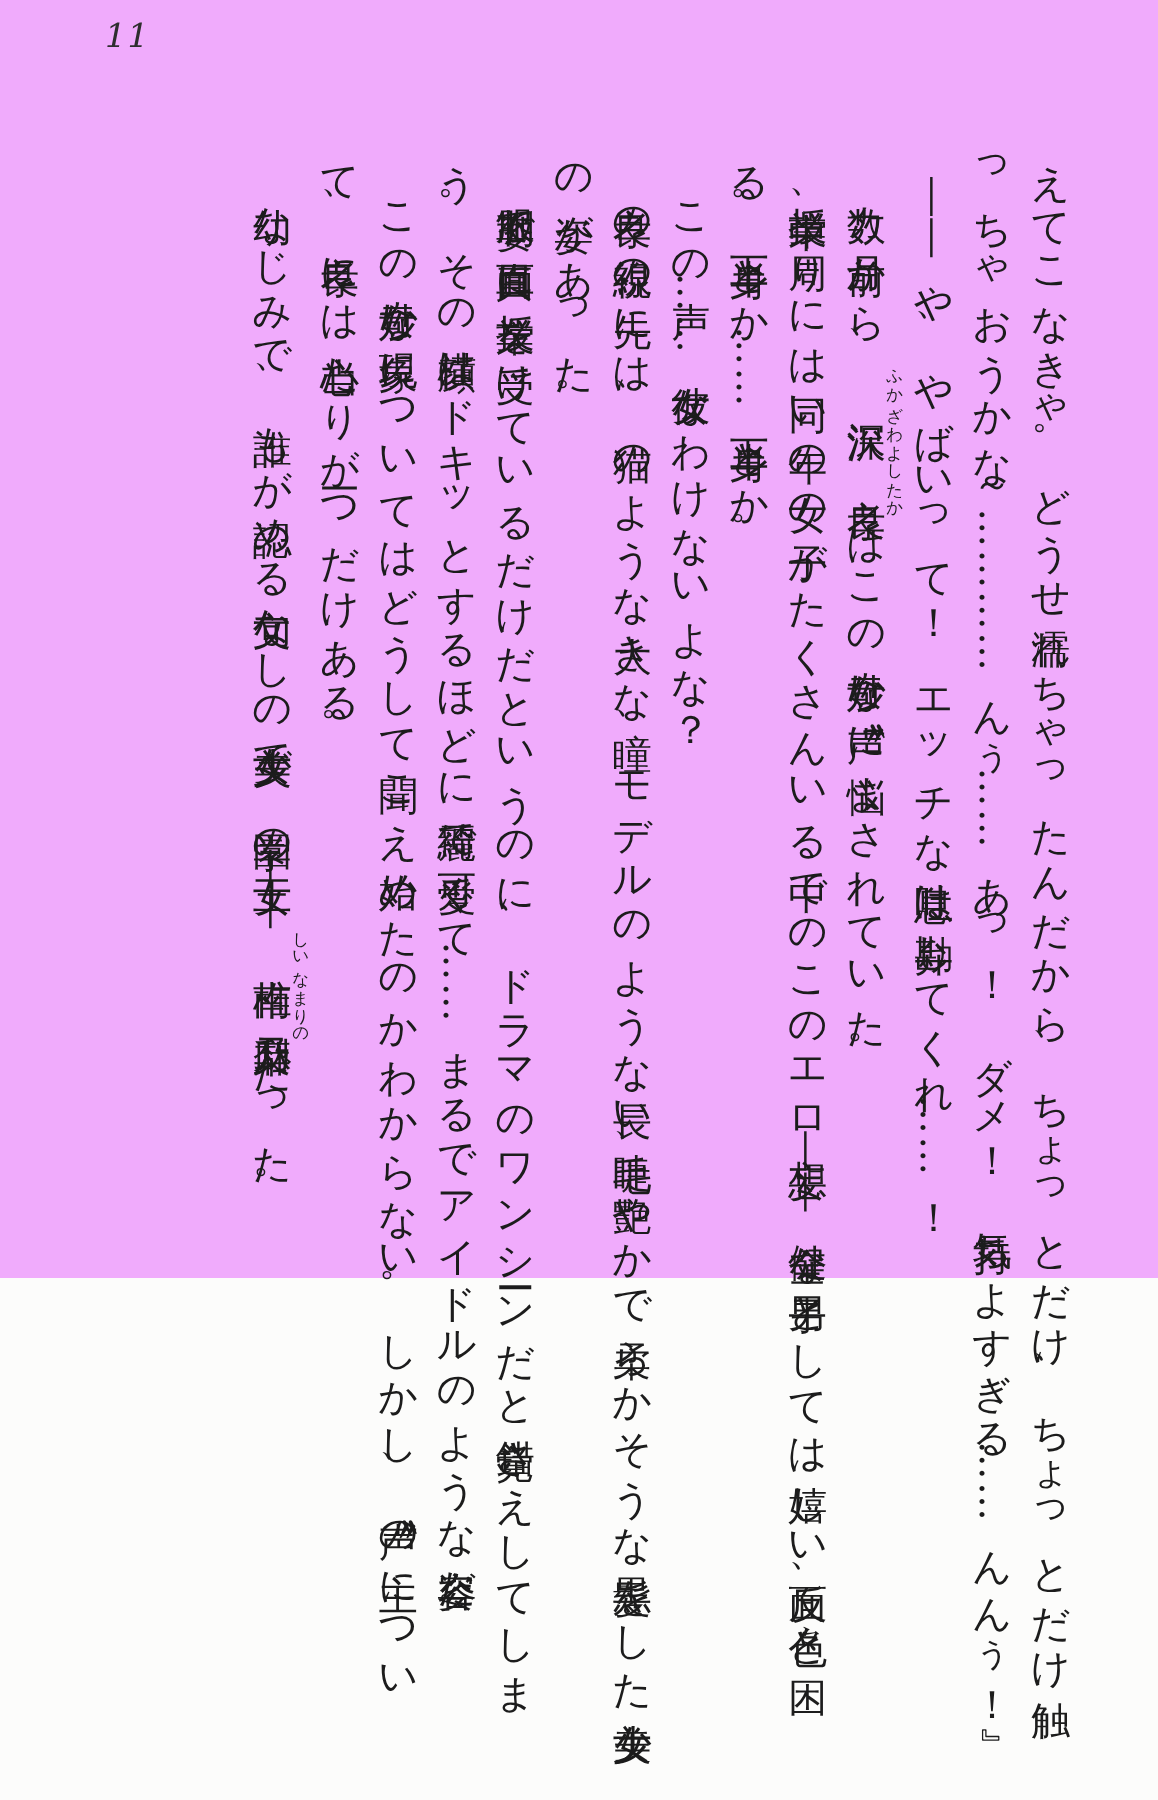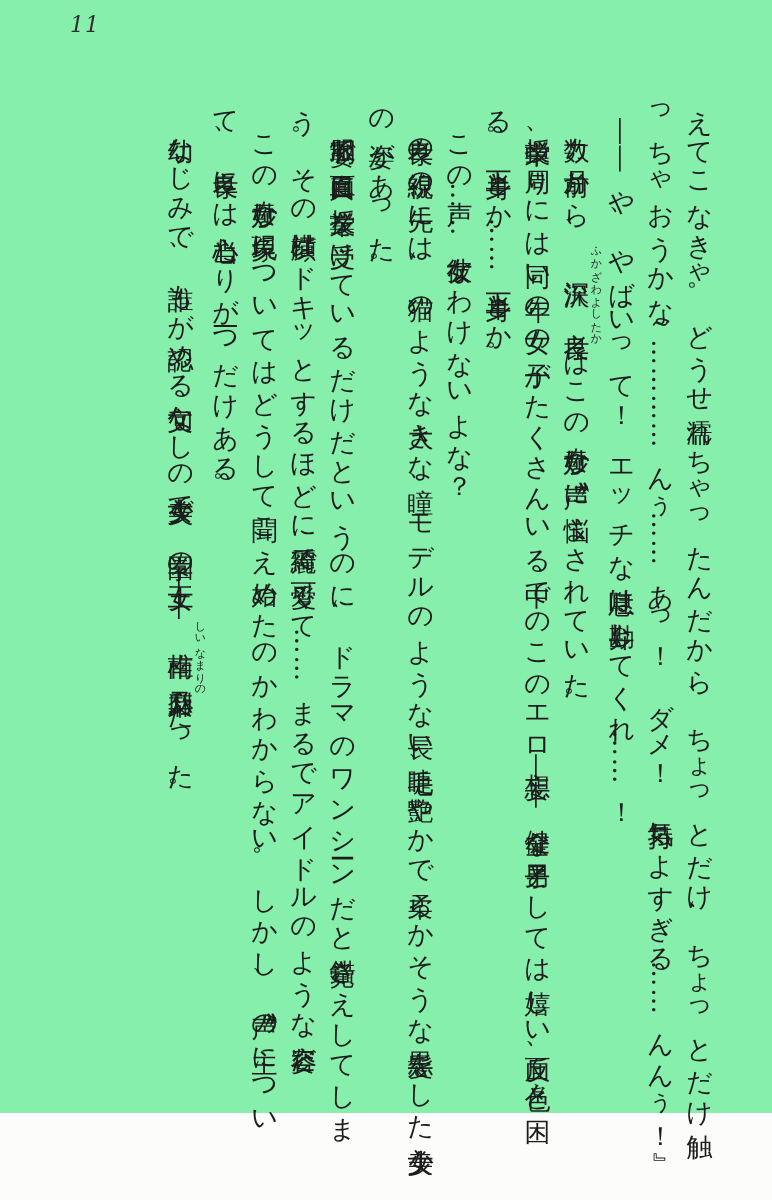--- a/index.html
+++ b/index.html
@@ -7,22 +7,22 @@
     padding: 0;
     width: 772px;
     height: 1200px;
     overflow: hidden;
     background: #fcfcfb;
     font-family: "DejaVu Serif", "Liberation Serif", serif;
   }
   .page {
     position: relative;
     width: 772px;
-    height: 1113px;
-    background: #86efac;
+    height: 852px;
+    background: #f0abfc;
   }
   .page-number {
     position: absolute;
     top: 12px;
     left: 70px;
     font-size: 22px;
     font-style: italic;
     color: #2e2e2e;
     letter-spacing: 1px;
   }

